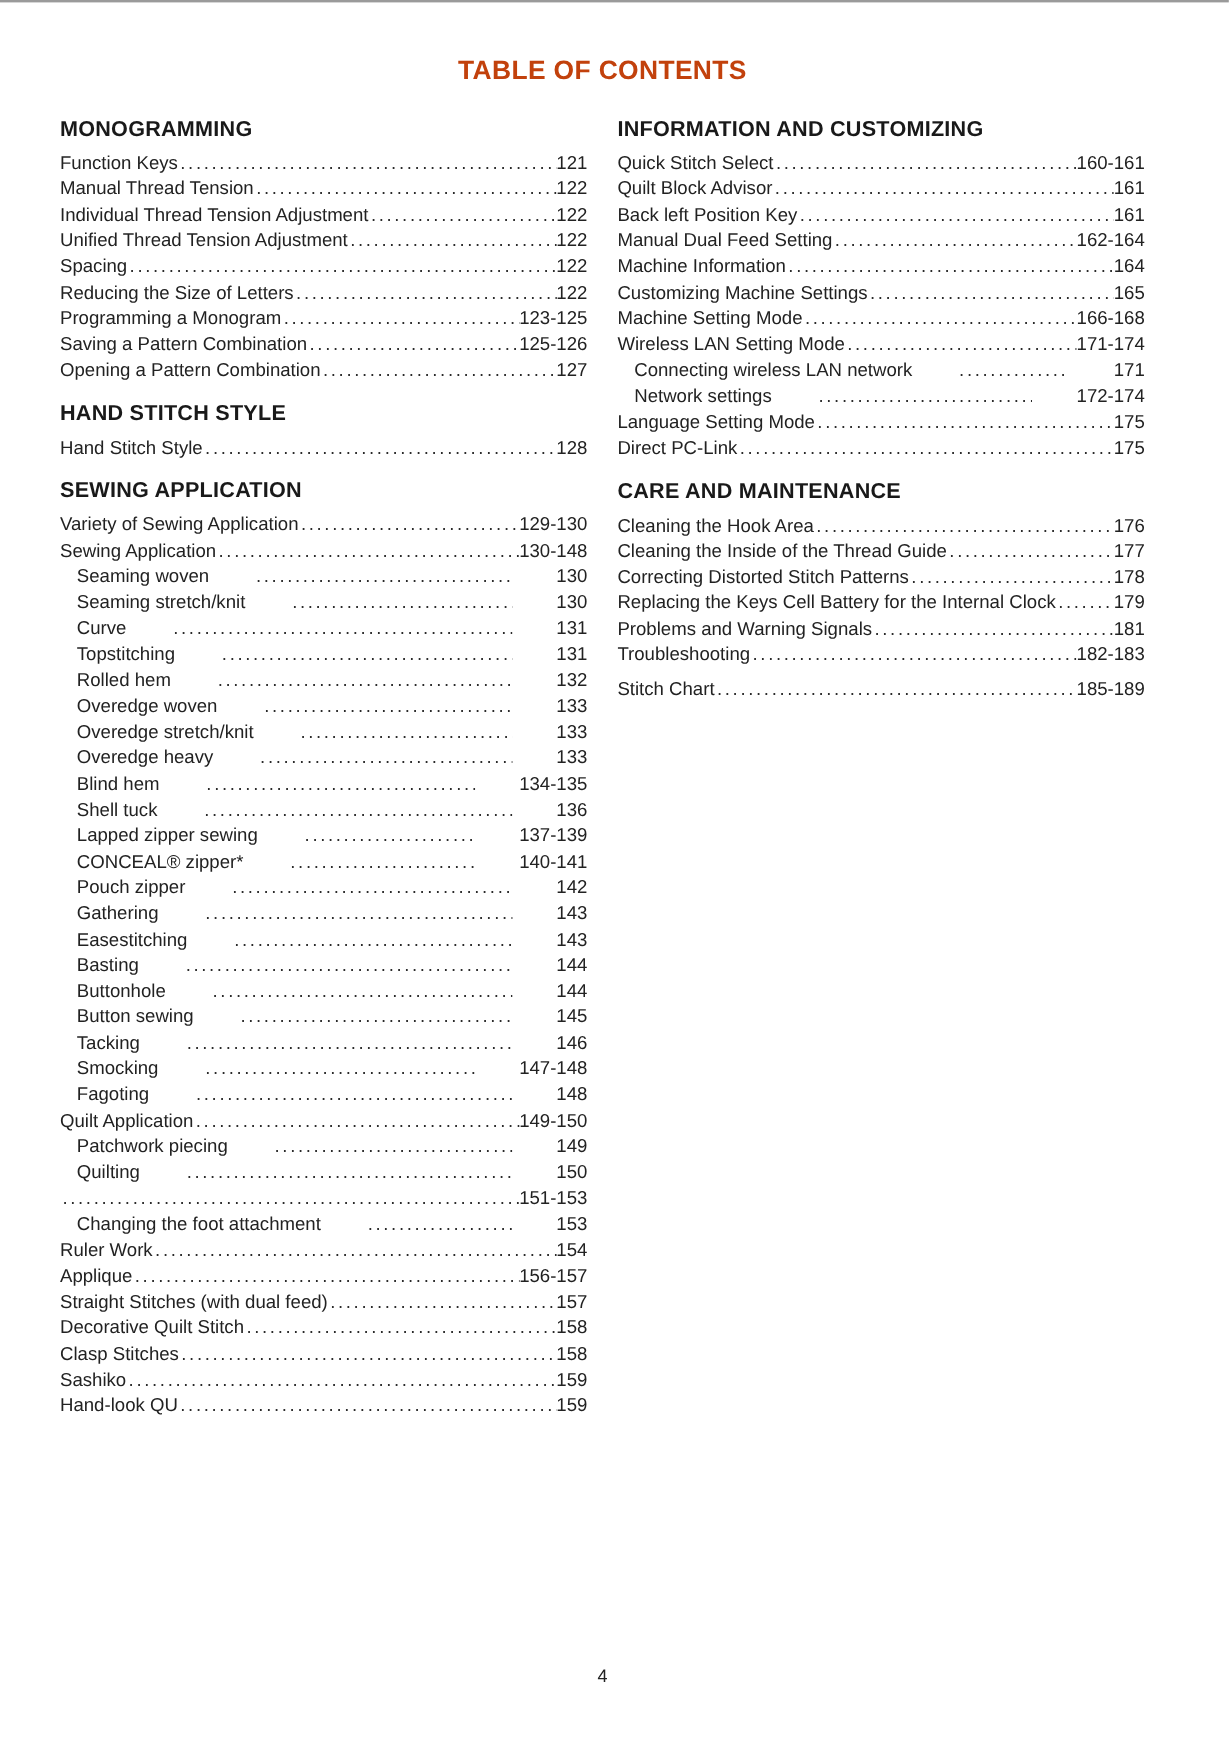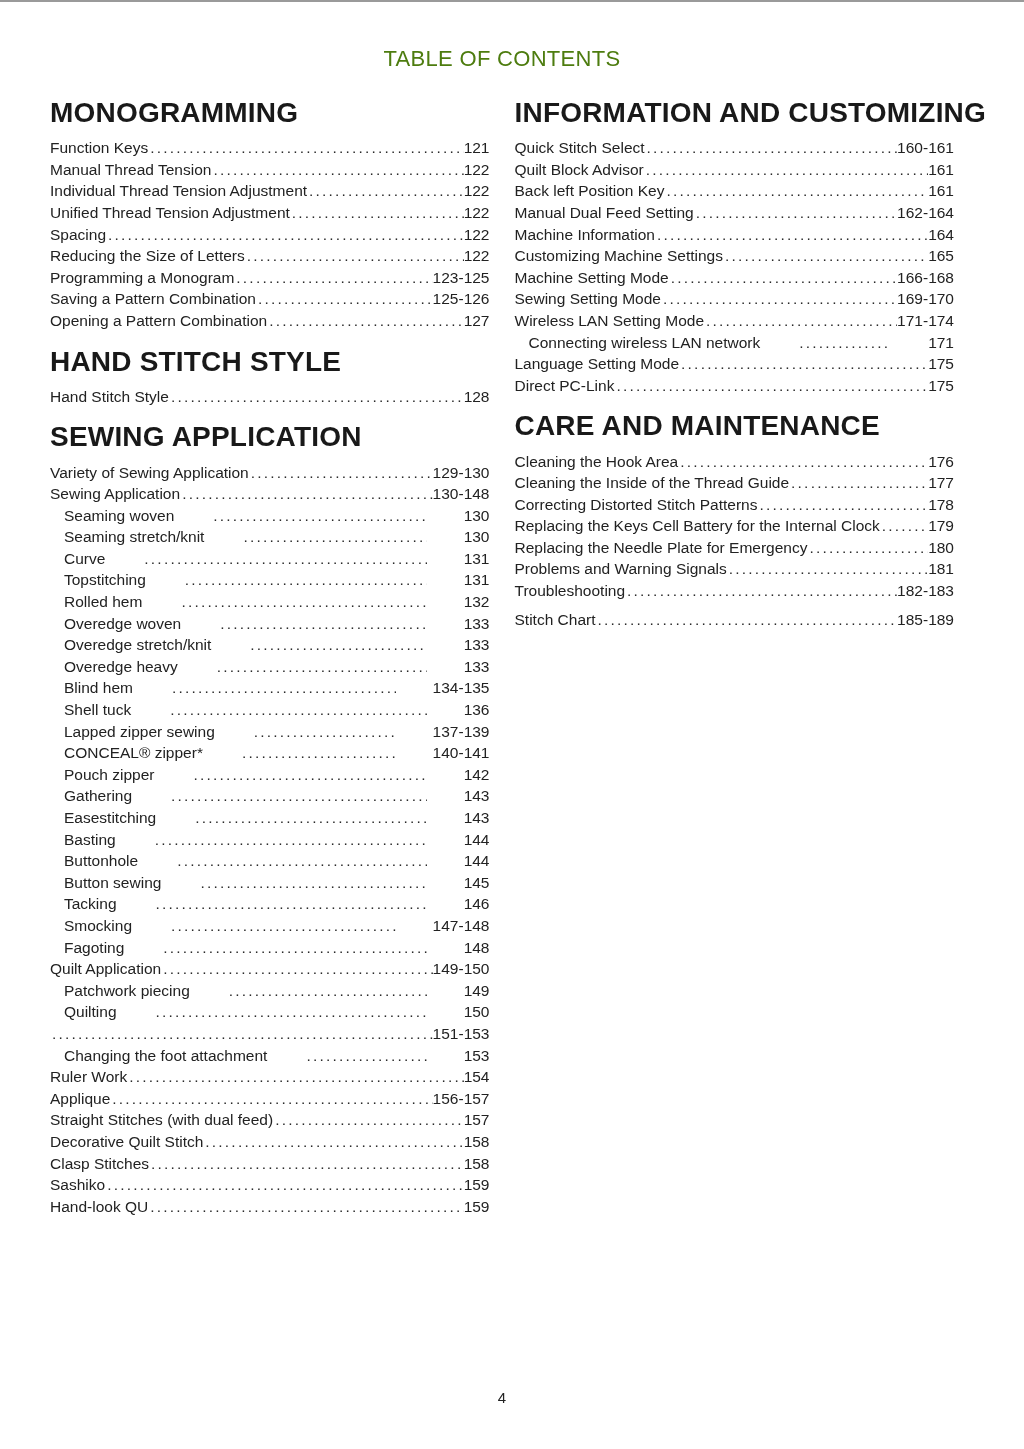--- a/index.html
+++ b/index.html
@@ -24,35 +24,35 @@
   .page {
     position: absolute;
     top: 0; left: 0; right: 0; bottom: 0;
     padding: 46px 70px 0 50px;
     box-sizing: border-box;
   }
   .doc-title {
     margin: 0 0 25px 0;
     text-align: center;
     font-size: 22px;
-    font-weight: normal;
+    font-weight: bold;
     letter-spacing: 0.3px;
-    color: #4d7c0f;
+    color: #c2410c;
   }
   .columns {
     display: flex;
     gap: 25px;
     align-items: flex-start;
   }
   .column {
     flex: 1 1 0;
     min-width: 0;
   }
   .section-heading {
-    font-size: 28px;
+    font-size: 18px;
     font-weight: bold;
     line-height: 1.15;
     letter-spacing: 0.2px;
     margin: 14px 0 8px 0;
     color: #191919;
     white-space: nowrap;
   }
   .column > .section-heading:first-child {
     margin-top: 0;
   }
@@ -368,34 +368,34 @@
           <span class="toc-label">Customizing Machine Settings</span>
           <span class="toc-dots"></span>
           <span class="toc-pages">165</span>
         </div>
         <div class="toc-row">
           <span class="toc-label">Machine Setting Mode</span>
           <span class="toc-dots"></span>
           <span class="toc-pages">166-168</span>
         </div>
         <div class="toc-row">
-          <span class="toc-label">Sewing Setting Mode</span>
-          <span class="toc-dots"></span>
-          <span class="toc-pages">169-170</span>
-        </div>
-        <div class="toc-row">
           <span class="toc-label">Wireless LAN Setting Mode</span>
           <span class="toc-dots"></span>
           <span class="toc-pages">171-174</span>
         </div>
         <div class="toc-row indent">
           <span class="toc-label">Connecting wireless LAN network</span>
           <span class="toc-dots"></span>
           <span class="toc-pages">171</span>
         </div>
+        <div class="toc-row indent">
+          <span class="toc-label">Network settings</span>
+          <span class="toc-dots"></span>
+          <span class="toc-pages">172-174</span>
+        </div>
         <div class="toc-row">
           <span class="toc-label">Language Setting Mode</span>
           <span class="toc-dots"></span>
           <span class="toc-pages">175</span>
         </div>
         <div class="toc-row">
           <span class="toc-label">Direct PC-Link</span>
           <span class="toc-dots"></span>
           <span class="toc-pages">175</span>
         </div>
@@ -412,25 +412,20 @@
         </div>
         <div class="toc-row">
           <span class="toc-label">Correcting Distorted Stitch Patterns</span>
           <span class="toc-dots"></span>
           <span class="toc-pages">178</span>
         </div>
         <div class="toc-row">
           <span class="toc-label">Replacing the Keys Cell Battery for the Internal Clock</span>
           <span class="toc-dots"></span>
           <span class="toc-pages">179</span>
-        </div>
-        <div class="toc-row">
-          <span class="toc-label">Replacing the Needle Plate for Emergency</span>
-          <span class="toc-dots"></span>
-          <span class="toc-pages">180</span>
         </div>
         <div class="toc-row">
           <span class="toc-label">Problems and Warning Signals</span>
           <span class="toc-dots"></span>
           <span class="toc-pages">181</span>
         </div>
         <div class="toc-row">
           <span class="toc-label">Troubleshooting</span>
           <span class="toc-dots"></span>
           <span class="toc-pages">182-183</span>

